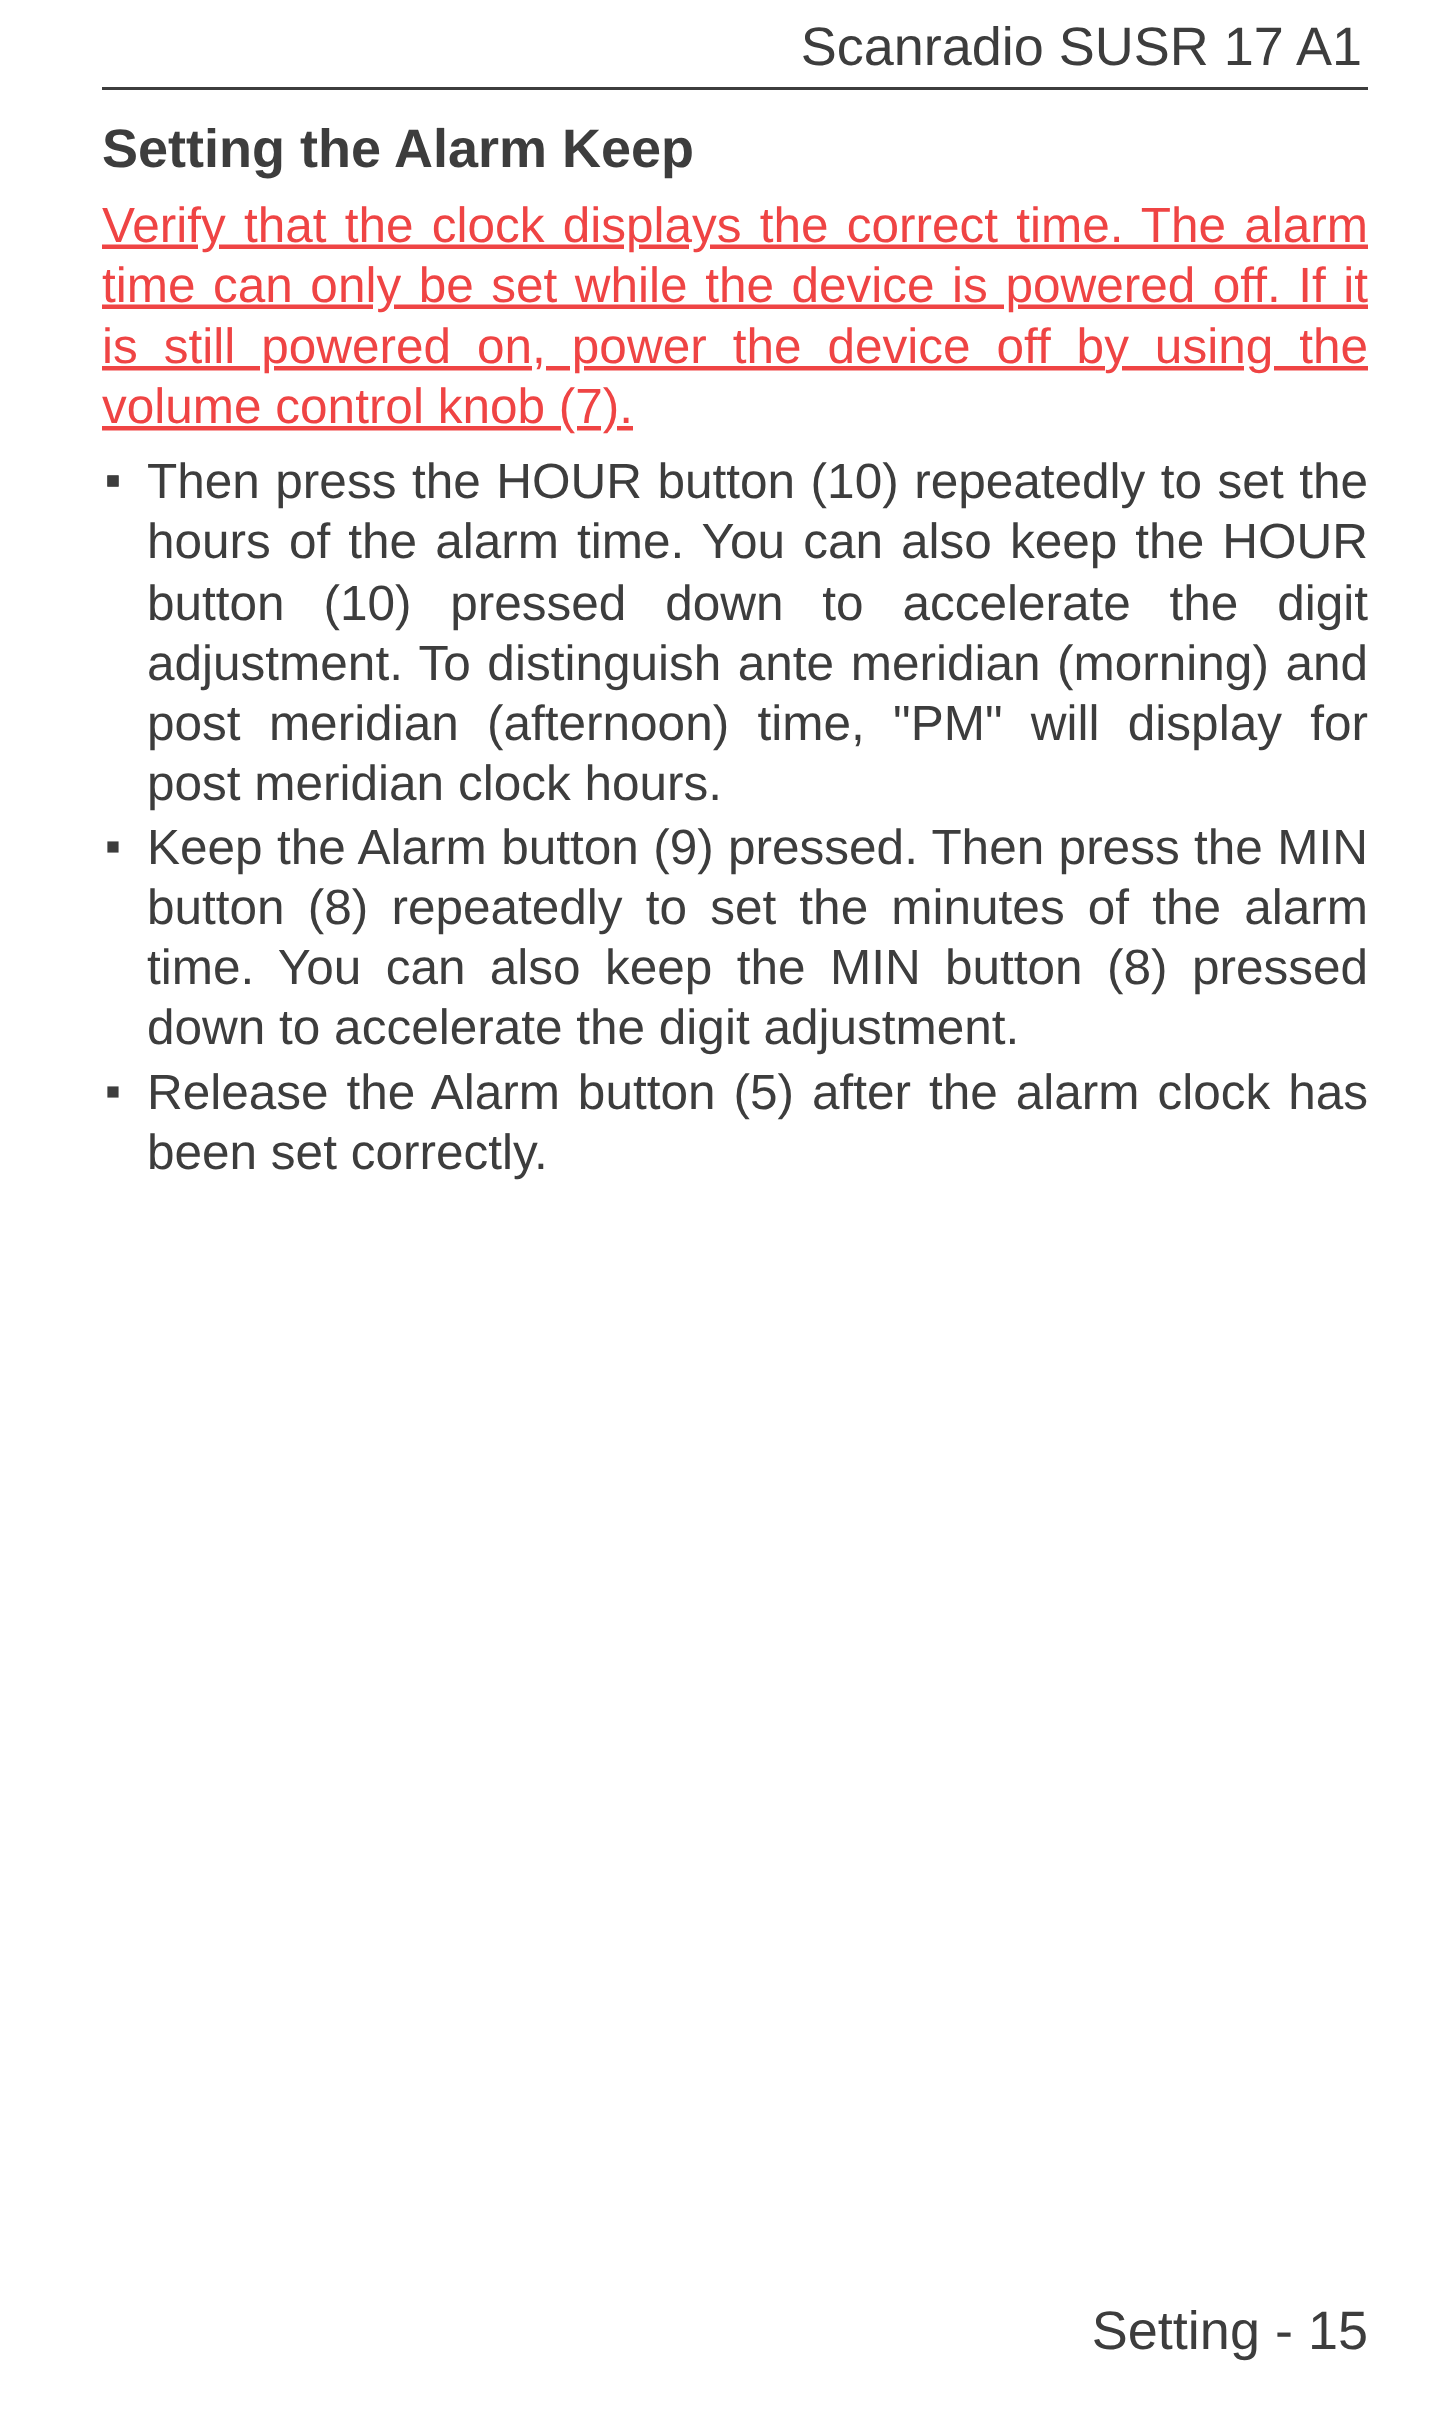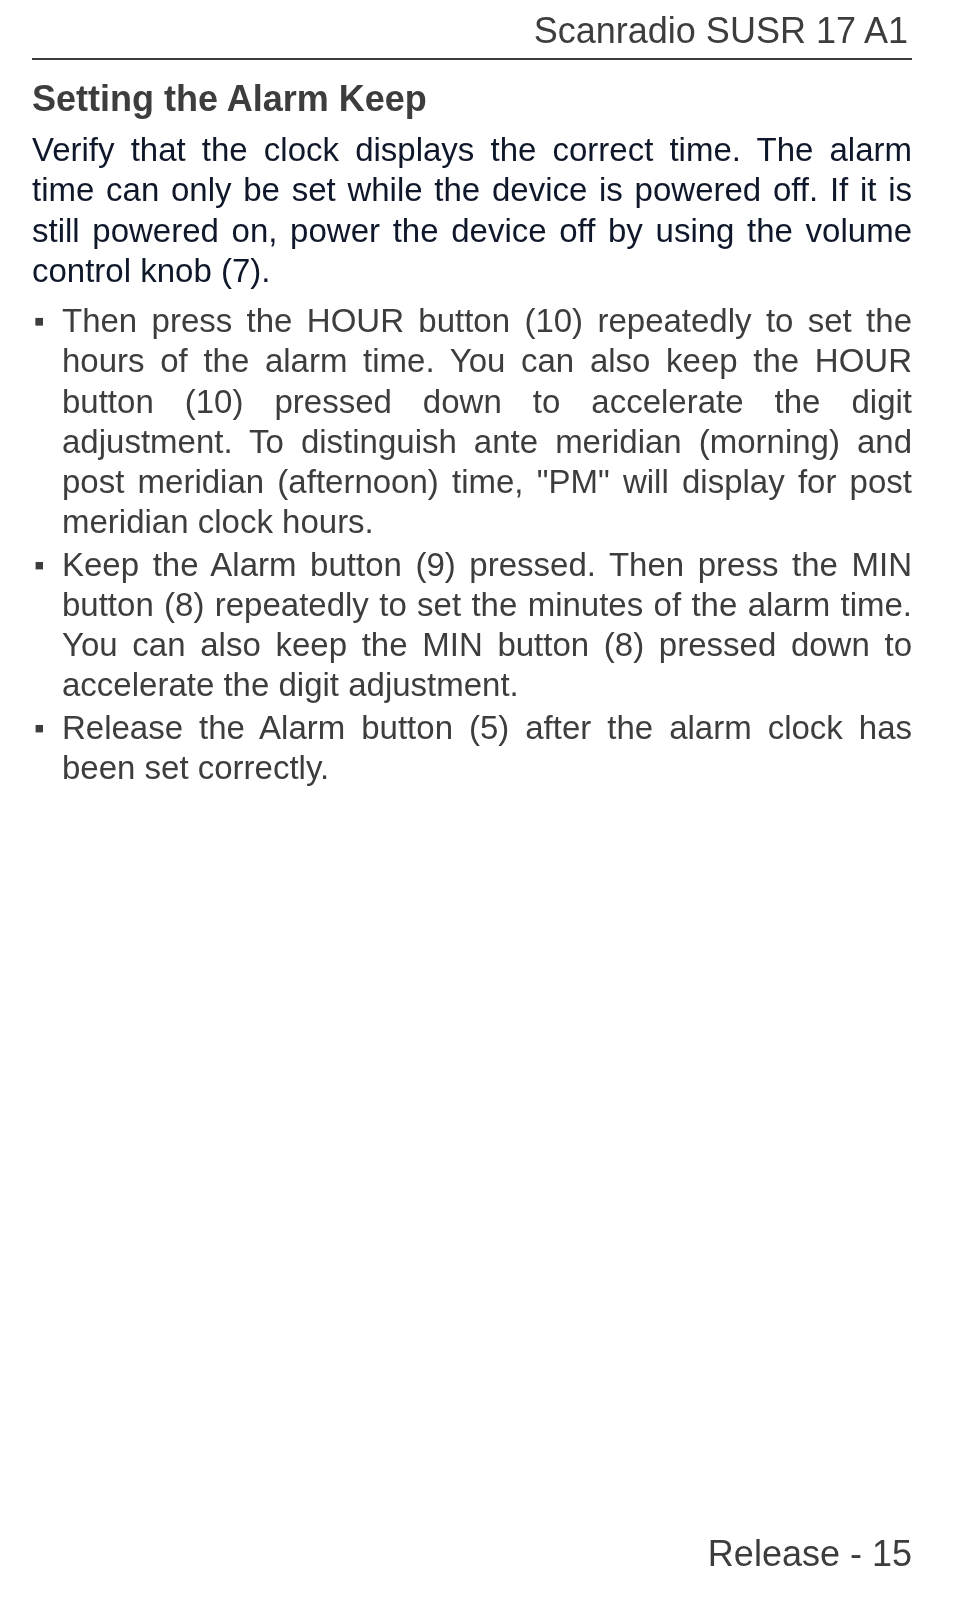--- a/index.html
+++ b/index.html
@@ -7,21 +7,21 @@
     padding: 0;
     font-family: Arial, Helvetica, sans-serif;
     color: #3d3d3d;
     background: #fff;
     width: 960px;
     height: 1609px;
     box-sizing: border-box;
     position: relative;
   }
   .page {
-    padding: 10px 48px 0 32px;
+    padding: 10px 48px 0 68px;
     box-sizing: border-box;
     height: 100%;
     position: relative;
   }
   .header-title {
     text-align: right;
     font-size: 36px;
     color: #3d3d3d;
     margin: 0 0 6px 0;
     padding-right: 4px;
@@ -33,23 +33,24 @@
   }
   .section-title {
     font-size: 36px;
     font-weight: bold;
     color: #3d3d3d;
     margin: 0 0 10px 0;
   }
   .intro {
     font-size: 33px;
     line-height: 1.22;
-    color: #0f172a;
+    color: #ef4444;
     margin: 0 0 10px 0;
     text-align: justify;
+    text-decoration: underline;
   }
   .bullet-item {
     font-size: 33px;
     line-height: 1.22;
     color: #3d3d3d;
     text-align: justify;
     padding-left: 30px;
     position: relative;
     margin: 0 0 2px 0;
   }
@@ -92,15 +93,15 @@
     <span class="marker">▪</span>
     <span>Keep the Alarm button (9) pressed. Then press the MIN button (8) repeatedly to set the minutes of the alarm time. You can also keep the MIN button (8) pressed down to accelerate the digit adjustment.</span>
   </div>
 
   <div class="bullet-item">
     <span class="marker">▪</span>
     <span>Release the Alarm button (5) after the alarm clock has been set correctly.</span>
   </div>
 
   <div class="footer">
-    <span>Release</span><span> - </span><span>15</span>
+    <span>Setting</span><span> - </span><span>15</span>
   </div>
 </div>
 
 </body></html>

